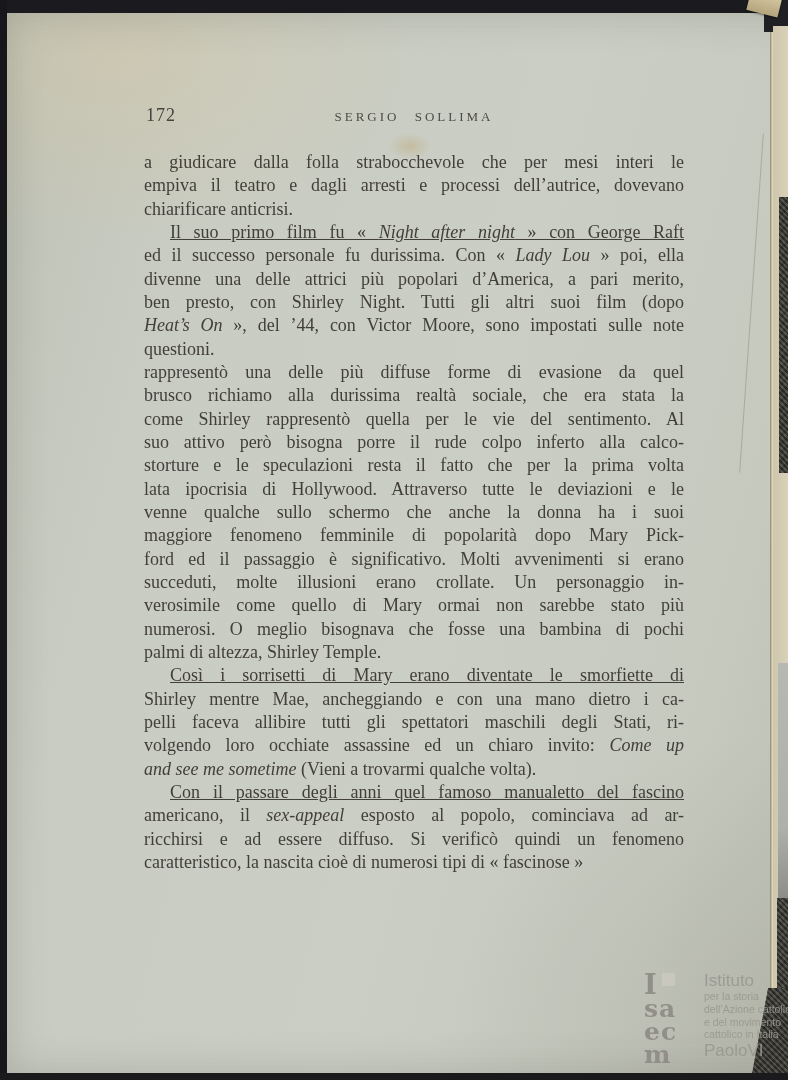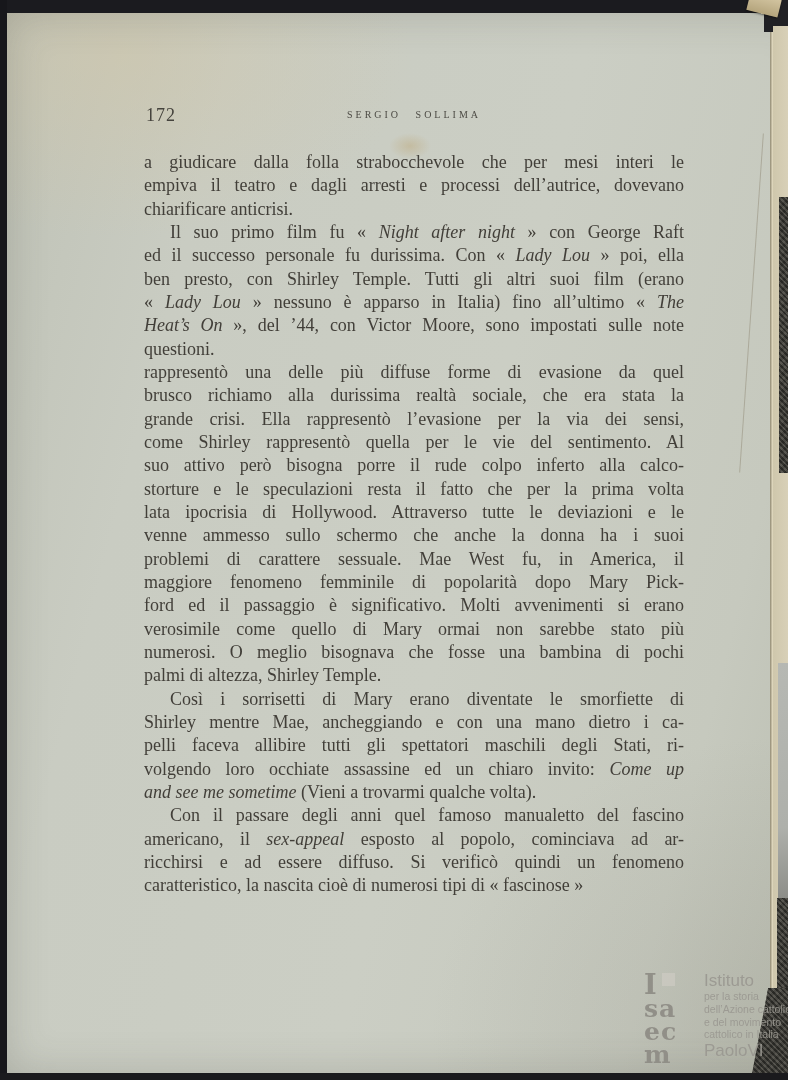--- a/index.html
+++ b/index.html
@@ -60,34 +60,34 @@
     clip-path:polygon(45% 0, 100% 0, 100% 100%, 0 100%);
   }
   
   .content{position:absolute;left:137px;top:0;width:540px;}
   .headrow{position:absolute;left:0;top:92px;width:540px;height:22px;}
   .page-num{
     position:absolute;left:2px;top:0;font-size:18px;color:#45433d;letter-spacing:1px;
   }
   .running-header{
     position:absolute;left:50%;top:4px;transform:translateX(-50%);
-    font-size:10px;color:#4d4b45;letter-spacing:3px;word-spacing:9px;white-space:nowrap;
+    font-size:13px;color:#4d4b45;letter-spacing:3px;word-spacing:9px;white-space:nowrap;
   }
   .body-text{
     position:absolute;left:0;top:138px;width:540px;
     font-size:18px;line-height:23.33px;color:#423f39;
     text-rendering:optimizeLegibility;
   }
   .para{margin:0;}
   .line{
     text-align:justify;text-align-last:justify;
     white-space:normal;overflow:hidden;height:23.33px;
   }
   .line.last{text-align-last:left;}
-  .line.indent{text-indent:26px;}
+  .line.indent{text-indent:26px;text-decoration:underline;}
   .it{font-style:italic;}
   
   .watermark{position:absolute;left:644px;top:971px;z-index:4;display:flex;color:#97958e;opacity:.92;}
   .wm-mark{
     width:56px;display:flex;flex-direction:column;align-items:flex-start;
     font-family:"DejaVu Serif",serif;font-weight:bold;color:#8e8c85;line-height:1;
   }
   .wm-row{display:flex;align-items:flex-start;letter-spacing:1px;}
   .wm-row-1{font-size:27px;}
   .wm-row-mid{font-size:25px;margin-top:-2px;}
@@ -117,37 +117,36 @@
       </div>
       <div class="body-text" id="page-body" data-interactable="false">
           <div class="para" data-interactable="false">
             <div class="line" data-interactable="false"><span data-interactable="false">a giudicare dalla folla strabocchevole che per mesi interi le</span></div>
             <div class="line" data-interactable="false"><span data-interactable="false">empiva il teatro e dagli arresti e processi dell’autrice, dovevano</span></div>
             <div class="line last" data-interactable="false"><span data-interactable="false">chiarificare anticrisi.</span></div>
           </div>
           <div class="para" data-interactable="false">
             <div class="line indent" data-interactable="false"><span data-interactable="false">Il suo primo film fu « </span><span class="it" data-interactable="false">Night after night</span><span data-interactable="false"> » con George Raft</span></div>
             <div class="line" data-interactable="false"><span data-interactable="false">ed il successo personale fu durissima. Con « </span><span class="it" data-interactable="false">Lady Lou</span><span data-interactable="false"> » poi, ella</span></div>
-            <div class="line" data-interactable="false"><span data-interactable="false">ben presto, con Shirley Temple. Tutti gli altri suoi film (erano</span></div>
-            <div class="line" data-interactable="false"><span data-interactable="false">« </span><span class="it" data-interactable="false">Lady Lou</span><span data-interactable="false"> » nessuno è apparso in Italia) fino all’ultimo « </span><span class="it" data-interactable="false">The</span></div>
+            <div class="line" data-interactable="false"><span data-interactable="false">divenne una delle attrici più popolari d’America, a pari merito,</span></div>
+            <div class="line" data-interactable="false"><span data-interactable="false">ben presto, con Shirley Night. Tutti gli altri suoi film (dopo</span></div>
             <div class="line" data-interactable="false"><span class="it" data-interactable="false">Heat’s On</span><span data-interactable="false"> », del ’44, con Victor Moore, sono impostati sulle note</span></div>
             <div class="line last" data-interactable="false"><span data-interactable="false">questioni.</span></div>
           </div>
           <div class="para" data-interactable="false">
             <div class="line" data-interactable="false"><span data-interactable="false">rappresentò una delle più diffuse forme di evasione da quel</span></div>
             <div class="line" data-interactable="false"><span data-interactable="false">brusco richiamo alla durissima realtà sociale, che era stata la</span></div>
-            <div class="line" data-interactable="false"><span data-interactable="false">grande crisi. Ella rappresentò l’evasione per la via dei sensi,</span></div>
             <div class="line" data-interactable="false"><span data-interactable="false">come Shirley rappresentò quella per le vie del sentimento. Al</span></div>
             <div class="line" data-interactable="false"><span data-interactable="false">suo attivo però bisogna porre il rude colpo inferto alla calco-</span></div>
             <div class="line" data-interactable="false"><span data-interactable="false">storture e le speculazioni resta il fatto che per la prima volta</span></div>
             <div class="line" data-interactable="false"><span data-interactable="false">lata ipocrisia di Hollywood. Attraverso tutte le deviazioni e le</span></div>
-            <div class="line" data-interactable="false"><span data-interactable="false">venne ammesso sullo schermo che anche la donna ha i suoi</span></div>
-            <div class="line" data-interactable="false"><span data-interactable="false">problemi di carattere sessuale. Mae West fu, in America, il</span></div>
+            <div class="line" data-interactable="false"><span data-interactable="false">venne qualche sullo schermo che anche la donna ha i suoi</span></div>
             <div class="line" data-interactable="false"><span data-interactable="false">maggiore fenomeno femminile di popolarità dopo Mary Pick-</span></div>
             <div class="line" data-interactable="false"><span data-interactable="false">ford ed il passaggio è significativo. Molti avvenimenti si erano</span></div>
+            <div class="line" data-interactable="false"><span data-interactable="false">succeduti, molte illusioni erano crollate. Un personaggio in-</span></div>
             <div class="line" data-interactable="false"><span data-interactable="false">verosimile come quello di Mary ormai non sarebbe stato più</span></div>
             <div class="line" data-interactable="false"><span data-interactable="false">numerosi. O meglio bisognava che fosse una bambina di pochi</span></div>
             <div class="line last" data-interactable="false"><span data-interactable="false">palmi di altezza, Shirley Temple.</span></div>
           </div>
           <div class="para" data-interactable="false">
             <div class="line indent" data-interactable="false"><span data-interactable="false">Così i sorrisetti di Mary erano diventate le smorfiette di</span></div>
             <div class="line" data-interactable="false"><span data-interactable="false">Shirley mentre Mae, ancheggiando e con una mano dietro i ca-</span></div>
             <div class="line" data-interactable="false"><span data-interactable="false">pelli faceva allibire tutti gli spettatori maschili degli Stati, ri-</span></div>
             <div class="line" data-interactable="false"><span data-interactable="false">volgendo loro occhiate assassine ed un chiaro invito: </span><span class="it" data-interactable="false">Come up</span></div>
             <div class="line last" data-interactable="false"><span class="it" data-interactable="false">and see me sometime</span><span data-interactable="false"> (Vieni a trovarmi qualche volta).</span></div>

